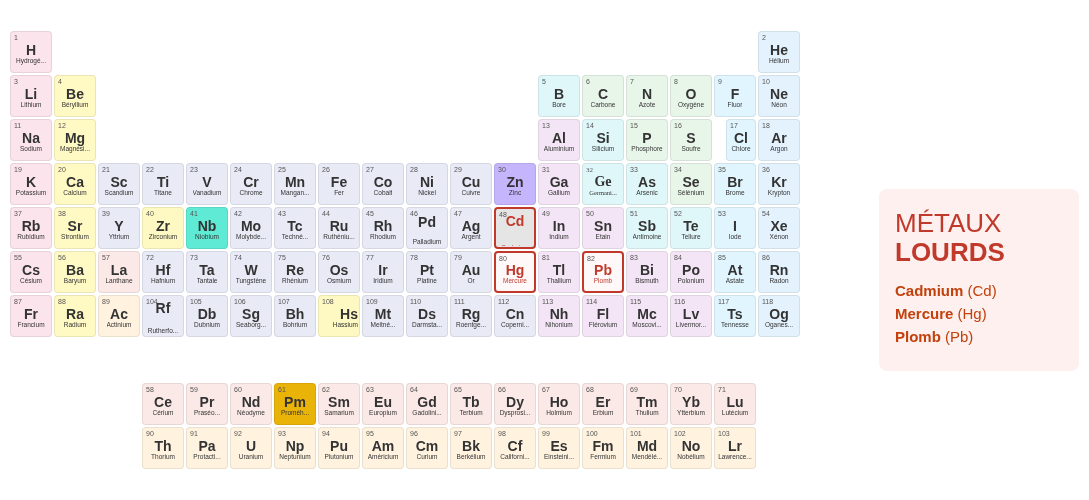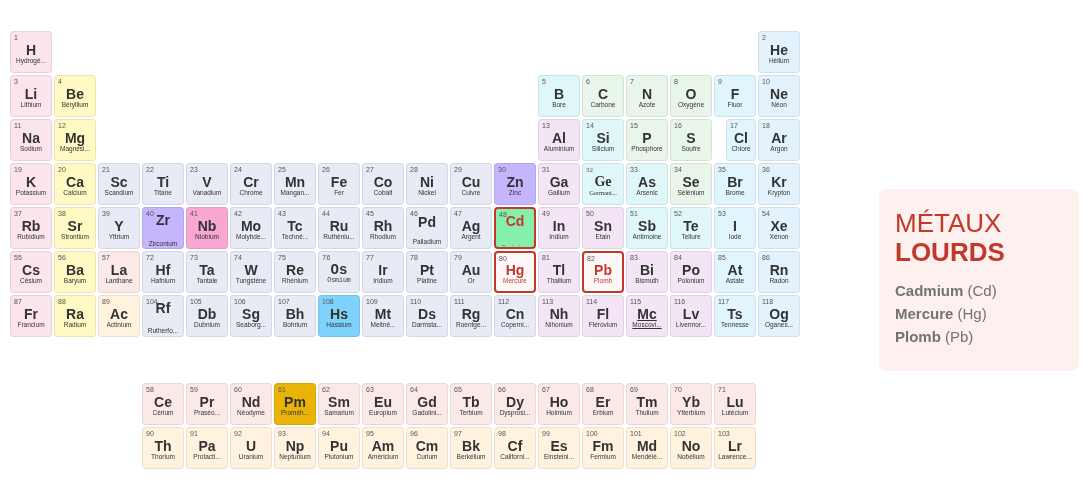--- a/index.html
+++ b/index.html
@@ -83,21 +83,21 @@
       color: #c0392b;
       line-height: 1.1;
       margin-bottom: 16px;
     }
     .legend-title strong {
       font-weight: 900;
       display: block;
     }
     .legend-item {
       font-size: 15px;
-      color: #737373;
+      color: #c2410c;
       margin-bottom: 6px;
       text-align: center;
     }
     .legend-item span {
       font-weight: 300;
     }
     .legend-item strong {
       font-weight: 700;
     }
   </style>
@@ -331,26 +331,26 @@
         <div class="cell" style="grid-area: 5 / 2; background: rgb(255, 249, 196); border: 1px solid rgba(0, 0, 0, 0.08); color: rgb(51, 51, 51);">
           <span class="num">38</span>
           <span class="sym">Sr</span>
           <span class="name">Strontium</span>
         </div>
         <div class="cell" style="grid-area: 5 / 3; background: rgb(232, 234, 246); border: 1px solid rgba(0, 0, 0, 0.08); color: rgb(51, 51, 51);">
           <span class="num">39</span>
           <span class="sym">Y</span>
           <span class="name">Yttrium</span>
         </div>
-        <div class="cell" style="grid-area: 5 / 4; background: #c4b5fd; border: 1px solid rgba(0, 0, 0, 0.08); color: rgb(51, 51, 51); justify-content: space-between;">
+        <div class="cell" style="grid-area: 5 / 4; background: #fef9c3; border: 1px solid rgba(0, 0, 0, 0.08); color: rgb(51, 51, 51);">
           <span class="num">40</span>
           <span class="sym">Zr</span>
           <span class="name">Zirconium</span>
         </div>
-        <div class="cell" style="grid-area: 5 / 5; background: #f9a8d4; border: 1px solid rgba(0, 0, 0, 0.08); color: rgb(51, 51, 51);">
+        <div class="cell" style="grid-area: 5 / 5; background: #5eead4; border: 1px solid rgba(0, 0, 0, 0.08); color: rgb(51, 51, 51);">
           <span class="num">41</span>
           <span class="sym">Nb</span>
           <span class="name">Niobium</span>
         </div>
         <div class="cell" style="grid-area: 5 / 6; background: rgb(232, 234, 246); border: 1px solid rgba(0, 0, 0, 0.08); color: rgb(51, 51, 51);">
           <span class="num">42</span>
           <span class="sym">Mo</span>
           <span class="name">Molybde...</span>
         </div>
         <div class="cell" style="grid-area: 5 / 7; background: rgb(232, 234, 246); border: 1px solid rgba(0, 0, 0, 0.08); color: rgb(51, 51, 51);">
@@ -371,21 +371,21 @@
         <div class="cell" style="grid-area: 5 / 10; background: rgb(232, 234, 246); border: 1px solid rgba(0, 0, 0, 0.08); color: rgb(51, 51, 51); gap: 9px;">
           <span class="num">46</span>
           <span class="sym">Pd</span>
           <span class="name">Palladium</span>
         </div>
         <div class="cell" style="grid-area: 5 / 11; background: rgb(232, 234, 246); border: 1px solid rgba(0, 0, 0, 0.08); color: rgb(51, 51, 51);">
           <span class="num">47</span>
           <span class="sym">Ag</span>
           <span class="name">Argent</span>
         </div>
-        <div class="cell" style="grid-area: 5 / 12; background: #86efac; border: 2px solid rgb(192, 57, 43); color: rgb(192, 57, 43); gap: 16px;">
+        <div class="cell" style="grid-area: 5 / 12; background: #e5e5e5; border: 2px solid rgb(192, 57, 43); color: rgb(192, 57, 43); gap: 16px;">
           <span class="num">48</span>
           <span class="sym">Cd</span>
           <span class="name">Cadmium</span>
         </div>
         <div class="cell" style="grid-area: 5 / 13; background: rgb(243, 229, 245); border: 1px solid rgba(0, 0, 0, 0.08); color: rgb(51, 51, 51);">
           <span class="num">49</span>
           <span class="sym">In</span>
           <span class="name">Indium</span>
         </div>
         <div class="cell" style="grid-area: 5 / 14; background: rgb(243, 229, 245); border: 1px solid rgba(0, 0, 0, 0.08); color: rgb(51, 51, 51);">
@@ -441,21 +441,21 @@
         <div class="cell" style="grid-area: 6 / 6; background: rgb(232, 234, 246); border: 1px solid rgba(0, 0, 0, 0.08); color: rgb(51, 51, 51);">
           <span class="num">74</span>
           <span class="sym">W</span>
           <span class="name">Tungstène</span>
         </div>
         <div class="cell" style="grid-area: 6 / 7; background: rgb(232, 234, 246); border: 1px solid rgba(0, 0, 0, 0.08); color: rgb(51, 51, 51);">
           <span class="num">75</span>
           <span class="sym">Re</span>
           <span class="name">Rhénium</span>
         </div>
-        <div class="cell" style="grid-area: 6 / 8; background: rgb(232, 234, 246); border: 1px solid rgba(0, 0, 0, 0.08); color: rgb(51, 51, 51); font-family: Liberation Mono, monospace;">
+        <div class="cell" style="grid-area: 6 / 8; background: rgb(232, 234, 246); border: 1px solid rgba(0, 0, 0, 0.08); color: rgb(51, 51, 51);">
           <span class="num">76</span>
           <span class="sym">Os</span>
           <span class="name">Osmium</span>
         </div>
         <div class="cell" style="grid-area: 6 / 9; background: rgb(232, 234, 246); border: 1px solid rgba(0, 0, 0, 0.08); color: rgb(51, 51, 51);">
           <span class="num">77</span>
           <span class="sym">Ir</span>
           <span class="name">Iridium</span>
         </div>
         <div class="cell" style="grid-area: 6 / 10; background: rgb(232, 234, 246); border: 1px solid rgba(0, 0, 0, 0.08); color: rgb(51, 51, 51);">
@@ -531,21 +531,21 @@
         <div class="cell" style="grid-area: 7 / 6; background: rgb(232, 234, 246); border: 1px solid rgba(0, 0, 0, 0.08); color: rgb(51, 51, 51);">
           <span class="num">106</span>
           <span class="sym">Sg</span>
           <span class="name">Seaborg...</span>
         </div>
         <div class="cell" style="grid-area: 7 / 7; background: rgb(232, 234, 246); border: 1px solid rgba(0, 0, 0, 0.08); color: rgb(51, 51, 51);">
           <span class="num">107</span>
           <span class="sym">Bh</span>
           <span class="name">Bohrium</span>
         </div>
-        <div class="cell" style="grid-area: 7 / 8; background: #7dd3fc; border: 1px solid rgba(0, 0, 0, 0.08); color: rgb(51, 51, 51);">
+        <div class="cell" style="grid-area: 7 / 8; background: #fef9c3; border: 1px solid rgba(0, 0, 0, 0.08); color: rgb(51, 51, 51); align-items: flex-end;">
           <span class="num">108</span>
           <span class="sym">Hs</span>
           <span class="name">Hassium</span>
         </div>
         <div class="cell" style="grid-area: 7 / 9; background: rgb(232, 234, 246); border: 1px solid rgba(0, 0, 0, 0.08); color: rgb(51, 51, 51);">
           <span class="num">109</span>
           <span class="sym">Mt</span>
           <span class="name">Meitné...</span>
         </div>
         <div class="cell" style="grid-area: 7 / 10; background: rgb(232, 234, 246); border: 1px solid rgba(0, 0, 0, 0.08); color: rgb(51, 51, 51);">
@@ -566,21 +566,21 @@
         <div class="cell" style="grid-area: 7 / 13; background: rgb(243, 229, 245); border: 1px solid rgba(0, 0, 0, 0.08); color: rgb(51, 51, 51);">
           <span class="num">113</span>
           <span class="sym">Nh</span>
           <span class="name">Nihonium</span>
         </div>
         <div class="cell" style="grid-area: 7 / 14; background: rgb(243, 229, 245); border: 1px solid rgba(0, 0, 0, 0.08); color: rgb(51, 51, 51);">
           <span class="num">114</span>
           <span class="sym">Fl</span>
           <span class="name">Flérovium</span>
         </div>
-        <div class="cell" style="grid-area: 7 / 15; background: rgb(243, 229, 245); border: 1px solid rgba(0, 0, 0, 0.08); color: rgb(51, 51, 51); text-decoration: underline;">
+        <div class="cell" style="grid-area: 7 / 15; background: rgb(243, 229, 245); border: 1px solid rgba(0, 0, 0, 0.08); color: rgb(51, 51, 51);">
           <span class="num">115</span>
           <span class="sym">Mc</span>
           <span class="name">Moscovi...</span>
         </div>
         <div class="cell" style="grid-area: 7 / 16; background: rgb(243, 229, 245); border: 1px solid rgba(0, 0, 0, 0.08); color: rgb(51, 51, 51);">
           <span class="num">116</span>
           <span class="sym">Lv</span>
           <span class="name">Livermor...</span>
         </div>
         <div class="cell" style="grid-area: 7 / 17; background: rgb(225, 245, 254); border: 1px solid rgba(0, 0, 0, 0.08); color: rgb(51, 51, 51);">

